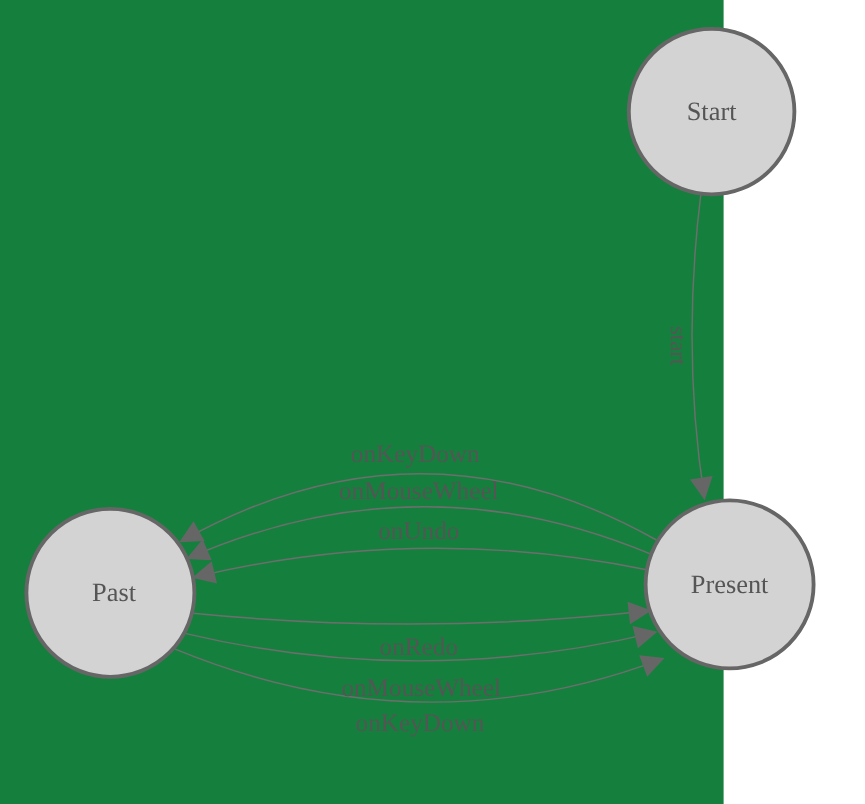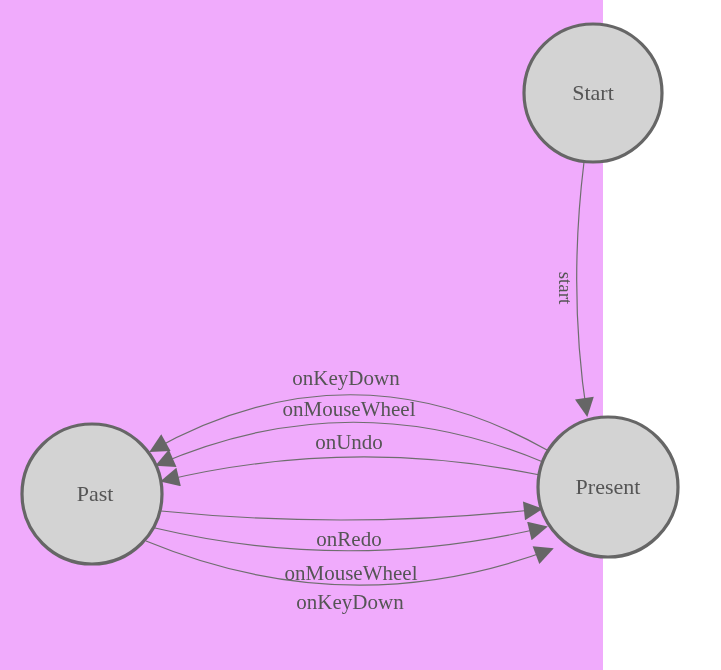--- a/index.html
+++ b/index.html
@@ -8,21 +8,21 @@
     background: #ffffff;
     width: 721px;
     height: 670px;
     overflow: hidden;
     font-family: "Liberation Serif", "DejaVu Serif", serif;
   }
   .stage {
     position: relative;
     width: 603px;
     height: 670px;
-    background: #f0abfc;
+    background: #15803d;
     text-align: right;
   }
   svg { display: block; }
   .edge {
     fill: none;
     stroke: #6e6e6e;
     stroke-width: 1.2;
   }
   .node {
     fill: #d3d3d3;

